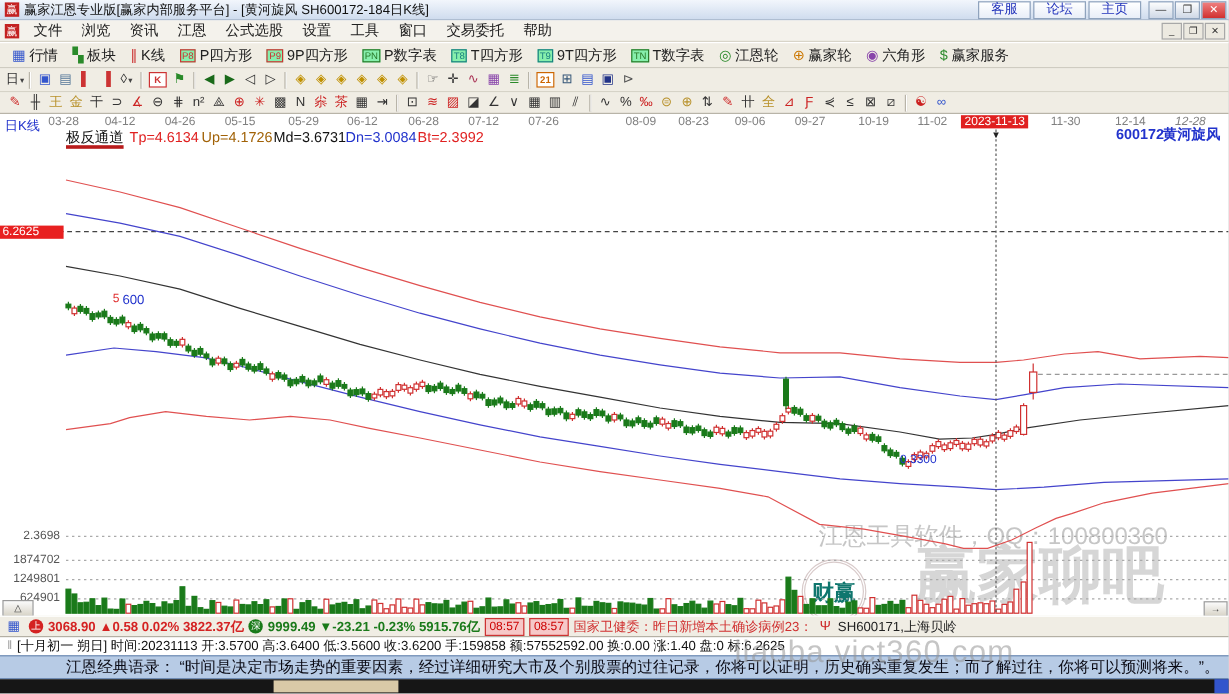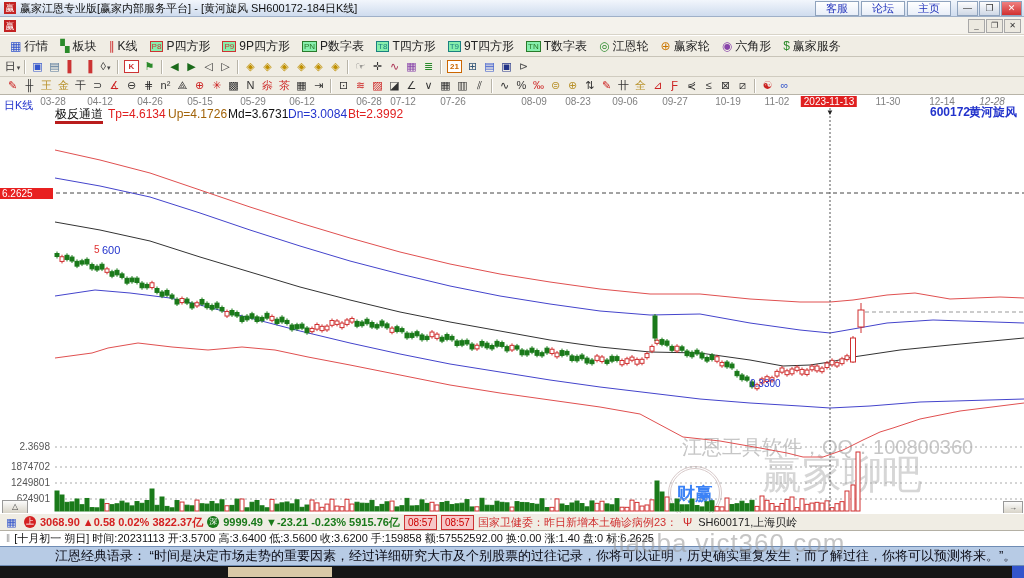--- a/index.html
+++ b/index.html
@@ -34,21 +34,21 @@
   .dd{font-size:7px;color:#444;margin-left:1px;}
   
   #chart{position:relative;height:418px;background:#fff;overflow:hidden;}
   #chart svg{position:absolute;left:0;top:0;z-index:2;}
   .lbl{position:absolute;white-space:nowrap;z-index:3;line-height:1.1;}
   .lbl.under{z-index:1;}
   .lbl.center{transform:translateX(-50%);}
   .lbl.right{transform:translateX(-100%);}
   .squig{border-bottom:3px solid #b91c1c;}
   .wm-circle{position:absolute;z-index:1;border:3px double #d8caca;border-radius:50%;
-             color:#3b82f6;display:flex;align-items:center;justify-content:center;font-weight:bold;}
+             color:#0f766e;display:flex;align-items:center;justify-content:center;font-weight:bold;}
   .chartbtn{position:absolute;z-index:4;background:linear-gradient(#fbfbfb,#d8d4c8);border:1px solid #999;
             font-size:8px;text-align:center;color:#444;}
   
   #status1{height:17px;background:#f0ede4;border-top:1px solid #fff;font-size:11px;padding-left:3px;gap:4px;white-space:nowrap;overflow:hidden;}
   .coin{width:12px;height:12px;border-radius:50%;color:#fff;font-size:8px;line-height:12px;text-align:center;flex:0 0 auto;}
   .timebox{background:#f6c8c8;border:1px solid #c33;color:#c00;font-size:10px;padding:0 3px;height:13px;line-height:13px;}
   .newstxt{color:#d03030;}
   #status2{height:16px;background:#fff;border-top:1px solid #b4b0a4;font-size:11px;color:#111;padding-left:6px;}
   .grip{color:#999;font-size:10px;margin-right:4px;}
   #quotebar{height:20px;background:#b7cbe5;border-top:1px solid #6f8cb4;border-bottom:1px solid #6f8cb4;font-size:13px;color:#0a0a14;padding-left:55px;}
@@ -72,20 +72,32 @@
       </span>
     <span class="winbtns">
       <span class="winbtn">—</span>
       <span class="winbtn">❐</span>
       <span class="winbtn close">✕</span>
     </span>
   </div>
 
   <div id="menubar" class="row">
     <span class="applogo">赢</span>
+    <span id="menu-items" style="display:flex">
+        <span class="menu-item">文件</span>
+        <span class="menu-item">浏览</span>
+        <span class="menu-item">资讯</span>
+        <span class="menu-item">江恩</span>
+        <span class="menu-item">公式选股</span>
+        <span class="menu-item">设置</span>
+        <span class="menu-item">工具</span>
+        <span class="menu-item">窗口</span>
+        <span class="menu-item">交易委托</span>
+        <span class="menu-item">帮助</span>
+      </span>
     <span class="mdibtns">
       <span class="mdibtn">_</span>
       <span class="mdibtn">❐</span>
       <span class="mdibtn">✕</span>
     </span>
   </div>
 
   <div id="toolbar1" class="row">
       <span class="tb1-item">
         <span class="tb1-ico" style="color: rgb(51, 85, 204);">▦</span>
@@ -728,21 +740,21 @@
         <line x1="830" y1="108" x2="830" y2="511" stroke="#555" stroke-width="1" stroke-dasharray="2 2"></line>
       </svg>
     <div id="chart-labels">
         <div class="lbl" style="left: 4px; top: 4px; color: rgb(34, 51, 204); font-size: 11px;">日K线</div>
         <div class="lbl center" style="left: 53px; top: 1px; color: rgb(128, 128, 128); font-size: 10px;">03-28</div>
         <div class="lbl center" style="left: 100px; top: 1px; color: rgb(128, 128, 128); font-size: 10px;">04-12</div>
         <div class="lbl center" style="left: 150px; top: 1px; color: rgb(128, 128, 128); font-size: 10px;">04-26</div>
         <div class="lbl center" style="left: 200px; top: 1px; color: rgb(128, 128, 128); font-size: 10px;">05-15</div>
         <div class="lbl center" style="left: 253px; top: 1px; color: rgb(128, 128, 128); font-size: 10px;">05-29</div>
         <div class="lbl center" style="left: 302px; top: 1px; color: rgb(128, 128, 128); font-size: 10px;">06-12</div>
-        <div class="lbl center" style="left: 353px; top: 1px; color: rgb(128, 128, 128); font-size: 10px; margin-left: 16px;">06-28</div>
+        <div class="lbl center" style="left: 353px; top: 1px; color: rgb(128, 128, 128); font-size: 10px;">06-28</div>
         <div class="lbl center" style="left: 403px; top: 1px; color: rgb(128, 128, 128); font-size: 10px;">07-12</div>
         <div class="lbl center" style="left: 453px; top: 1px; color: rgb(128, 128, 128); font-size: 10px;">07-26</div>
         <div class="lbl center" style="left: 534px; top: 1px; color: rgb(128, 128, 128); font-size: 10px;">08-09</div>
         <div class="lbl center" style="left: 578px; top: 1px; color: rgb(128, 128, 128); font-size: 10px;">08-23</div>
         <div class="lbl center" style="left: 625px; top: 1px; color: rgb(128, 128, 128); font-size: 10px;">09-06</div>
         <div class="lbl center" style="left: 675px; top: 1px; color: rgb(128, 128, 128); font-size: 10px;">09-27</div>
         <div class="lbl center" style="left: 728px; top: 1px; color: rgb(128, 128, 128); font-size: 10px;">10-19</div>
         <div class="lbl center" style="left: 777px; top: 1px; color: rgb(128, 128, 128); font-size: 10px;">11-02</div>
         <div class="lbl center" style="left: 829px; top: 1px; color: rgb(255, 255, 255); font-size: 10px; background: rgb(224, 32, 32); padding: 0px 3px;">2023-11-13</div>
         <div class="lbl center" style="left: 888px; top: 1px; color: rgb(128, 128, 128); font-size: 10px;">11-30</div>
@@ -759,21 +771,21 @@
         <div class="lbl" style="left: 969px; top: 11px; color: rgb(34, 51, 204); font-size: 12px; font-weight: bold;">黄河旋风</div>
         <div class="lbl" style="left: 0px; top: 93px; color: rgb(255, 255, 255); font-size: 10px; background: rgb(232, 32, 32); padding: 0px 0px 0px 2px; width: 53px; box-sizing: border-box;">6.2625</div>
         <div class="lbl" style="left: 94px; top: 149px; color: rgb(224, 48, 48); font-size: 10px;">5</div>
         <div class="lbl" style="left: 102px; top: 149px; color: rgb(34, 51, 204); font-size: 11px;">600</div>
         <div class="lbl" style="left: 750px; top: 283px; color: rgb(34, 51, 204); font-size: 10px;">0.3300</div>
         <div class="lbl right" style="left: 50px; top: 346px; color: rgb(85, 85, 85); font-size: 10px;">2.3698</div>
         <div class="lbl right" style="left: 50px; top: 366px; color: rgb(85, 85, 85); font-size: 10px;">1874702</div>
         <div class="lbl right" style="left: 50px; top: 382px; color: rgb(85, 85, 85); font-size: 10px;">1249801</div>
         <div class="lbl right" style="left: 50px; top: 398px; color: rgb(85, 85, 85); font-size: 10px; text-align: center;">624901</div>
         <div class="lbl under" style="left: 682px; top: 341px; color: rgb(198, 198, 198); font-size: 20px;">江恩工具软件，QQ：100800360</div>
-        <div class="lbl under" style="left: 762px; top: 357px; color: rgb(214, 214, 214); font-size: 40px; font-weight: normal;">赢家聊吧</div>
+        <div class="lbl under" style="left: 762px; top: 357px; color: rgb(214, 214, 214); font-size: 52px; font-weight: bold;">赢家聊吧</div>
         <div class="wm-circle" style="left: 668px; top: 371px; width: 48px; height: 48px; font-size: 18.24px;">财赢</div>
       </div>
     <div class="chartbtn" style="left:2px;top:405px;width:24px;height:12px;line-height:12px;">△</div>
     <div class="chartbtn" style="left:1003px;top:406px;width:18px;height:11px;line-height:11px;">→</div>
   </div>
 
   <div id="status1" class="row">
     <span class="ico" style="color:#3355cc">▦</span>
     <span class="coin" id="sse-icon" style="background: rgb(212, 34, 34);">上</span>
     <span id="sse-text" style="font-weight: bold; color: rgb(212, 34, 34);">

